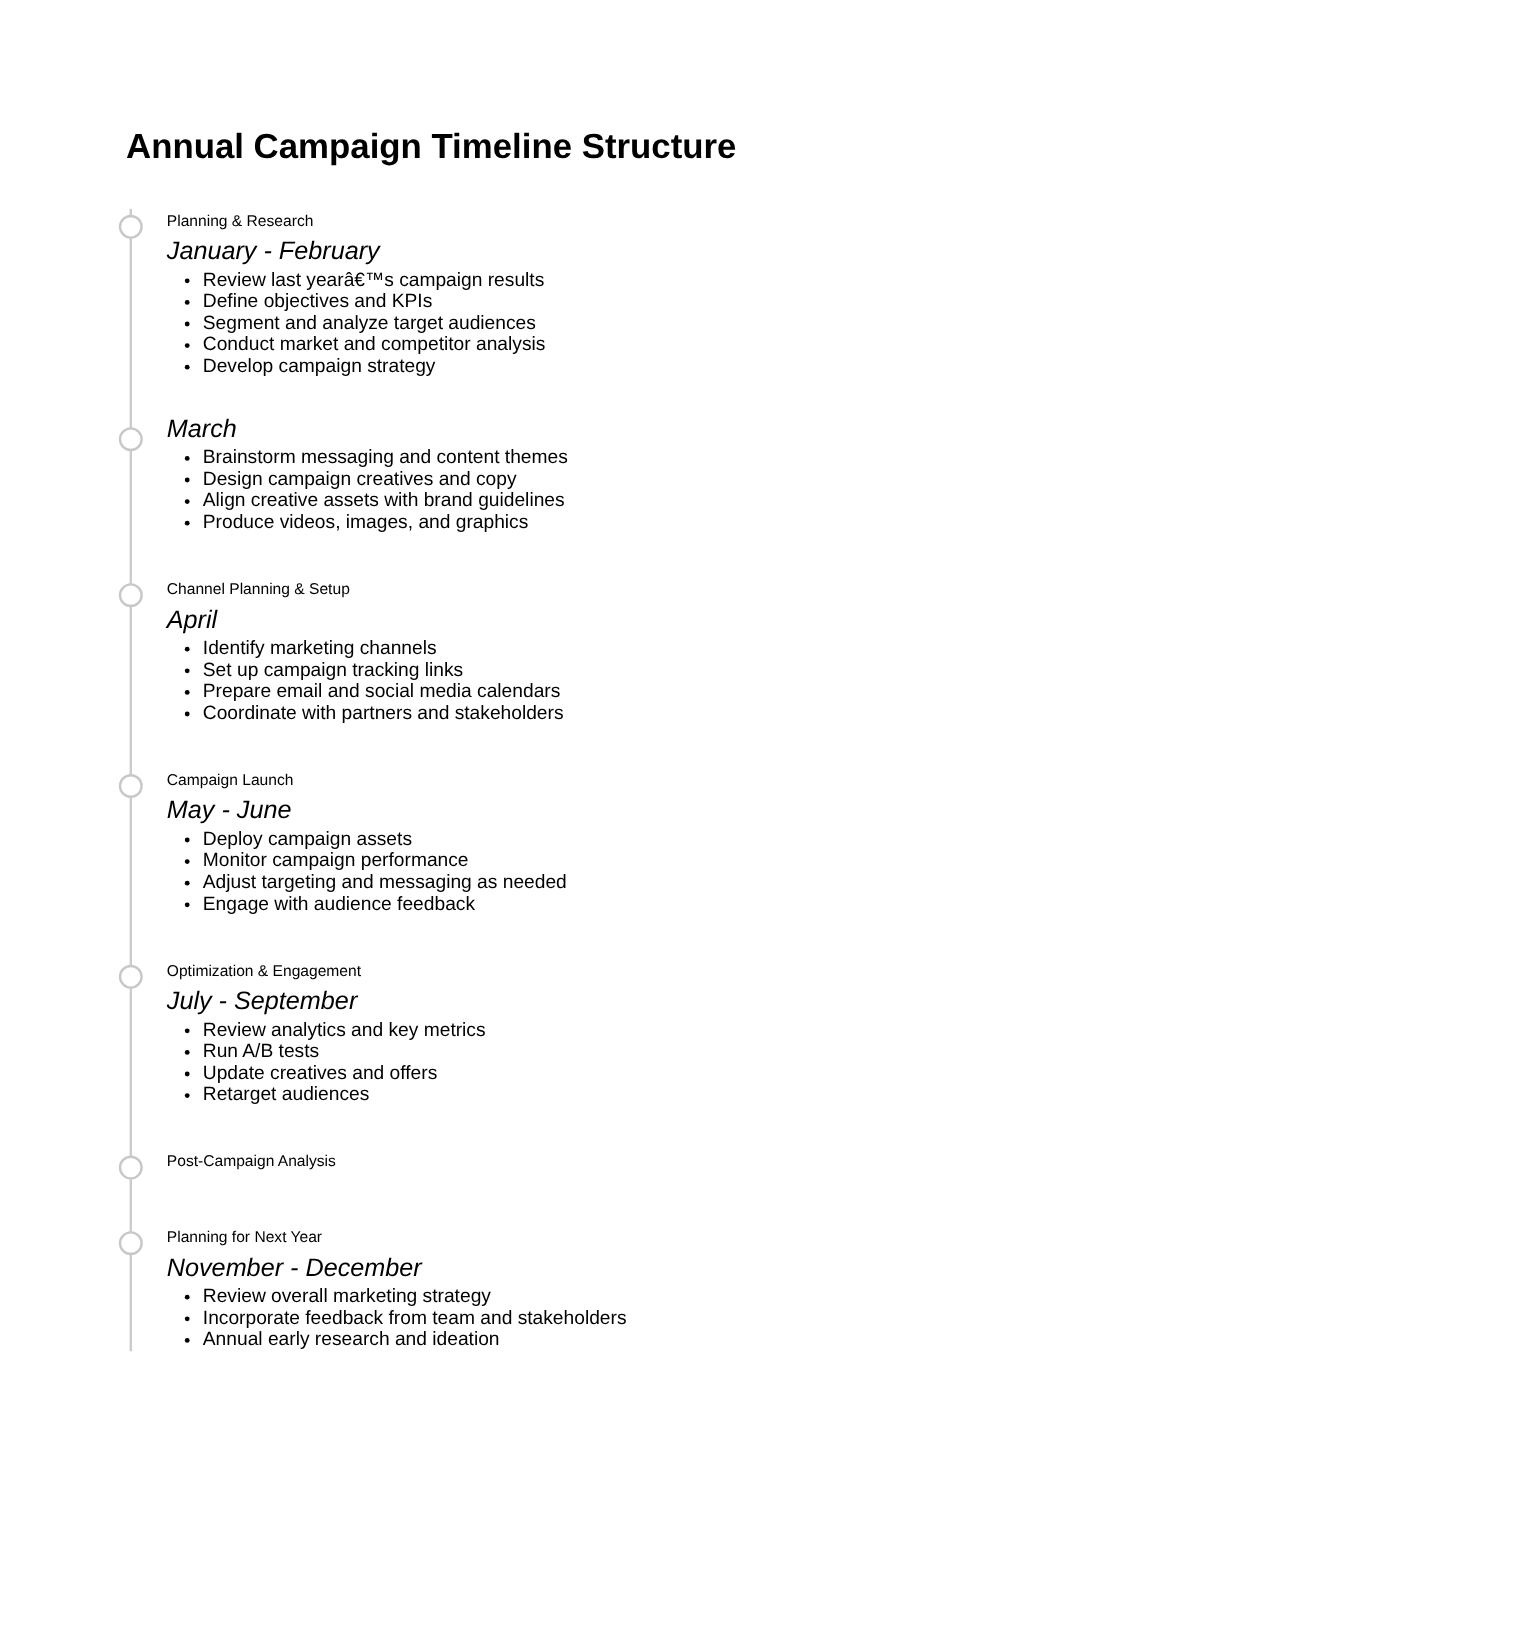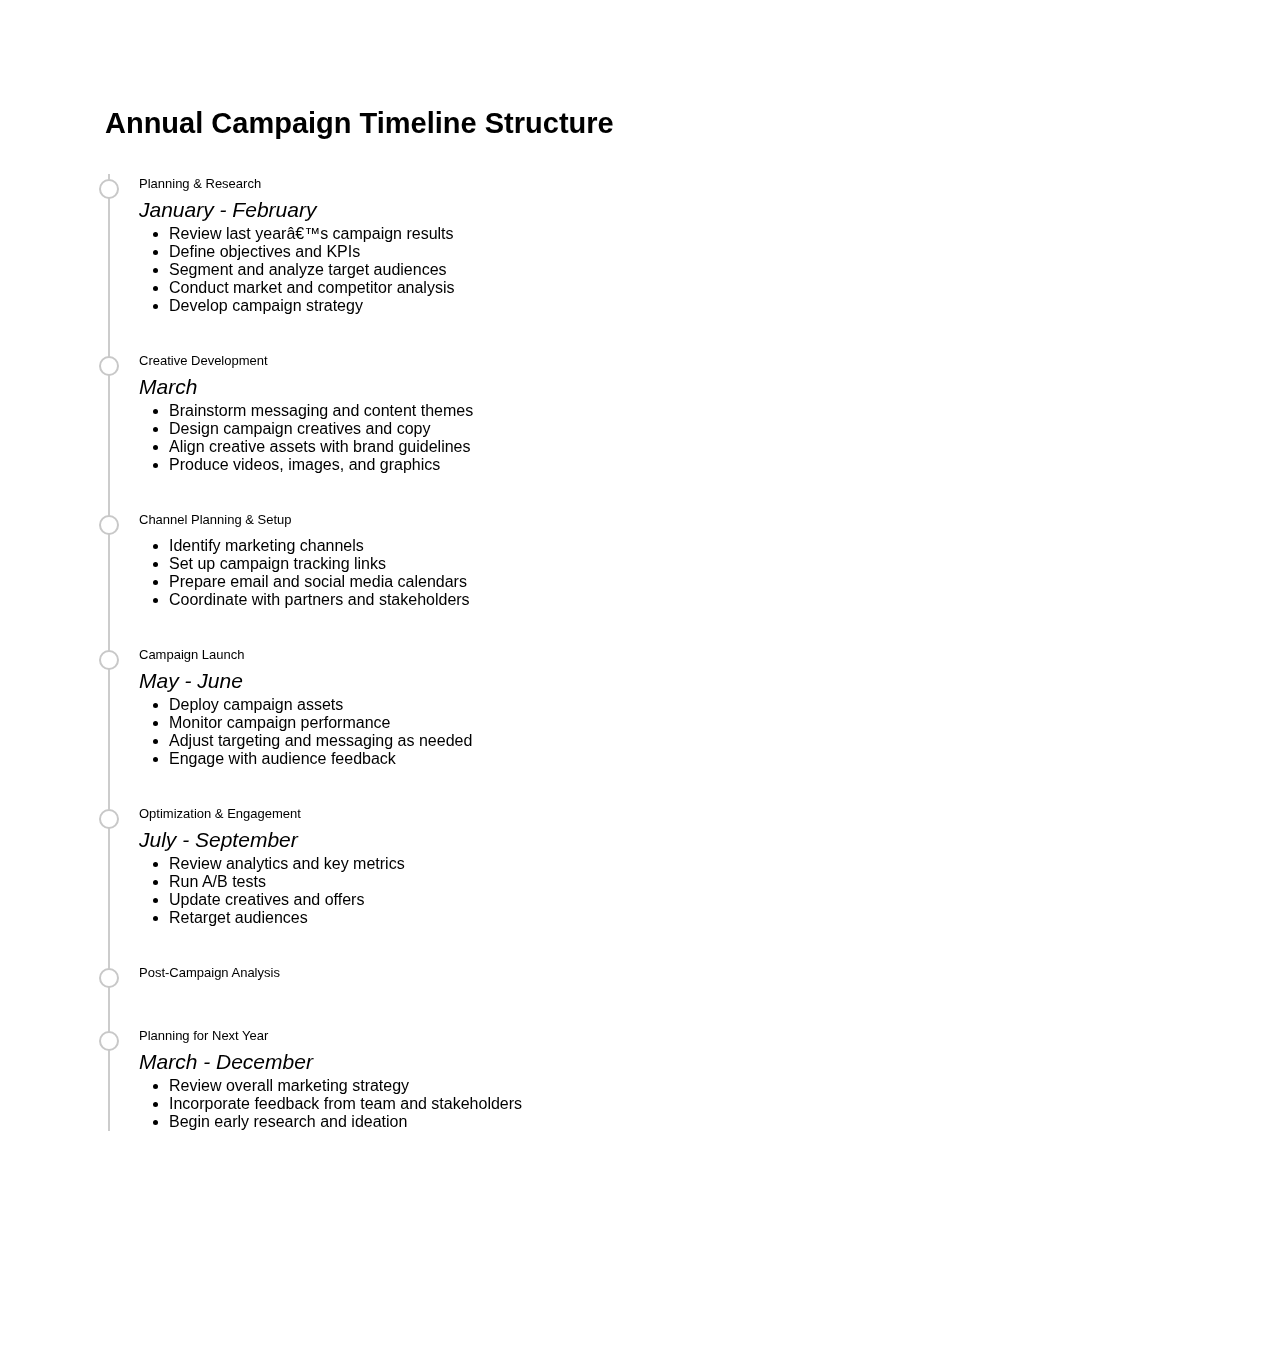--- a/index.html
+++ b/index.html
@@ -51,33 +51,33 @@
           <li>Review last yearâ€™s campaign results</li>
           <li>Define objectives and KPIs</li>
           <li>Segment and analyze target audiences</li>
           <li>Conduct market and competitor analysis</li>
           <li>Develop campaign strategy</li>
         </ul>
   </div>
 
   <div class="tl-item">
     <span class="tl-node"></span>
-    <h2 class="sec-title">Creative Development</h2>
     <p class="sec-period">March</p>
     <ul class="task-list">
           <li>Brainstorm messaging and content themes</li>
           <li>Design campaign creatives and copy</li>
           <li>Align creative assets with brand guidelines</li>
           <li>Produce videos, images, and graphics</li>
         </ul>
   </div>
 
   <div class="tl-item">
     <span class="tl-node"></span>
     <h2 class="sec-title">Channel Planning &amp; Setup</h2>
+    <p class="sec-period">April</p>
     <ul class="task-list">
           <li>Identify marketing channels</li>
           <li>Set up campaign tracking links</li>
           <li>Prepare email and social media calendars</li>
           <li>Coordinate with partners and stakeholders</li>
         </ul>
   </div>
 
   <div class="tl-item">
     <span class="tl-node"></span>
@@ -104,21 +104,21 @@
   </div>
 
   <div class="tl-item">
     <span class="tl-node"></span>
     <h2 class="sec-title">Post-Campaign Analysis</h2>
   </div>
 
   <div class="tl-item">
     <span class="tl-node"></span>
     <h2 class="sec-title">Planning for Next Year</h2>
-    <p class="sec-period">March - December</p>
+    <p class="sec-period">November - December</p>
     <ul class="task-list">
           <li>Review overall marketing strategy</li>
           <li>Incorporate feedback from team and stakeholders</li>
-          <li>Begin early research and ideation</li>
+          <li>Annual early research and ideation</li>
         </ul>
   </div>
 </div>
 </div>
 
 </body></html>

